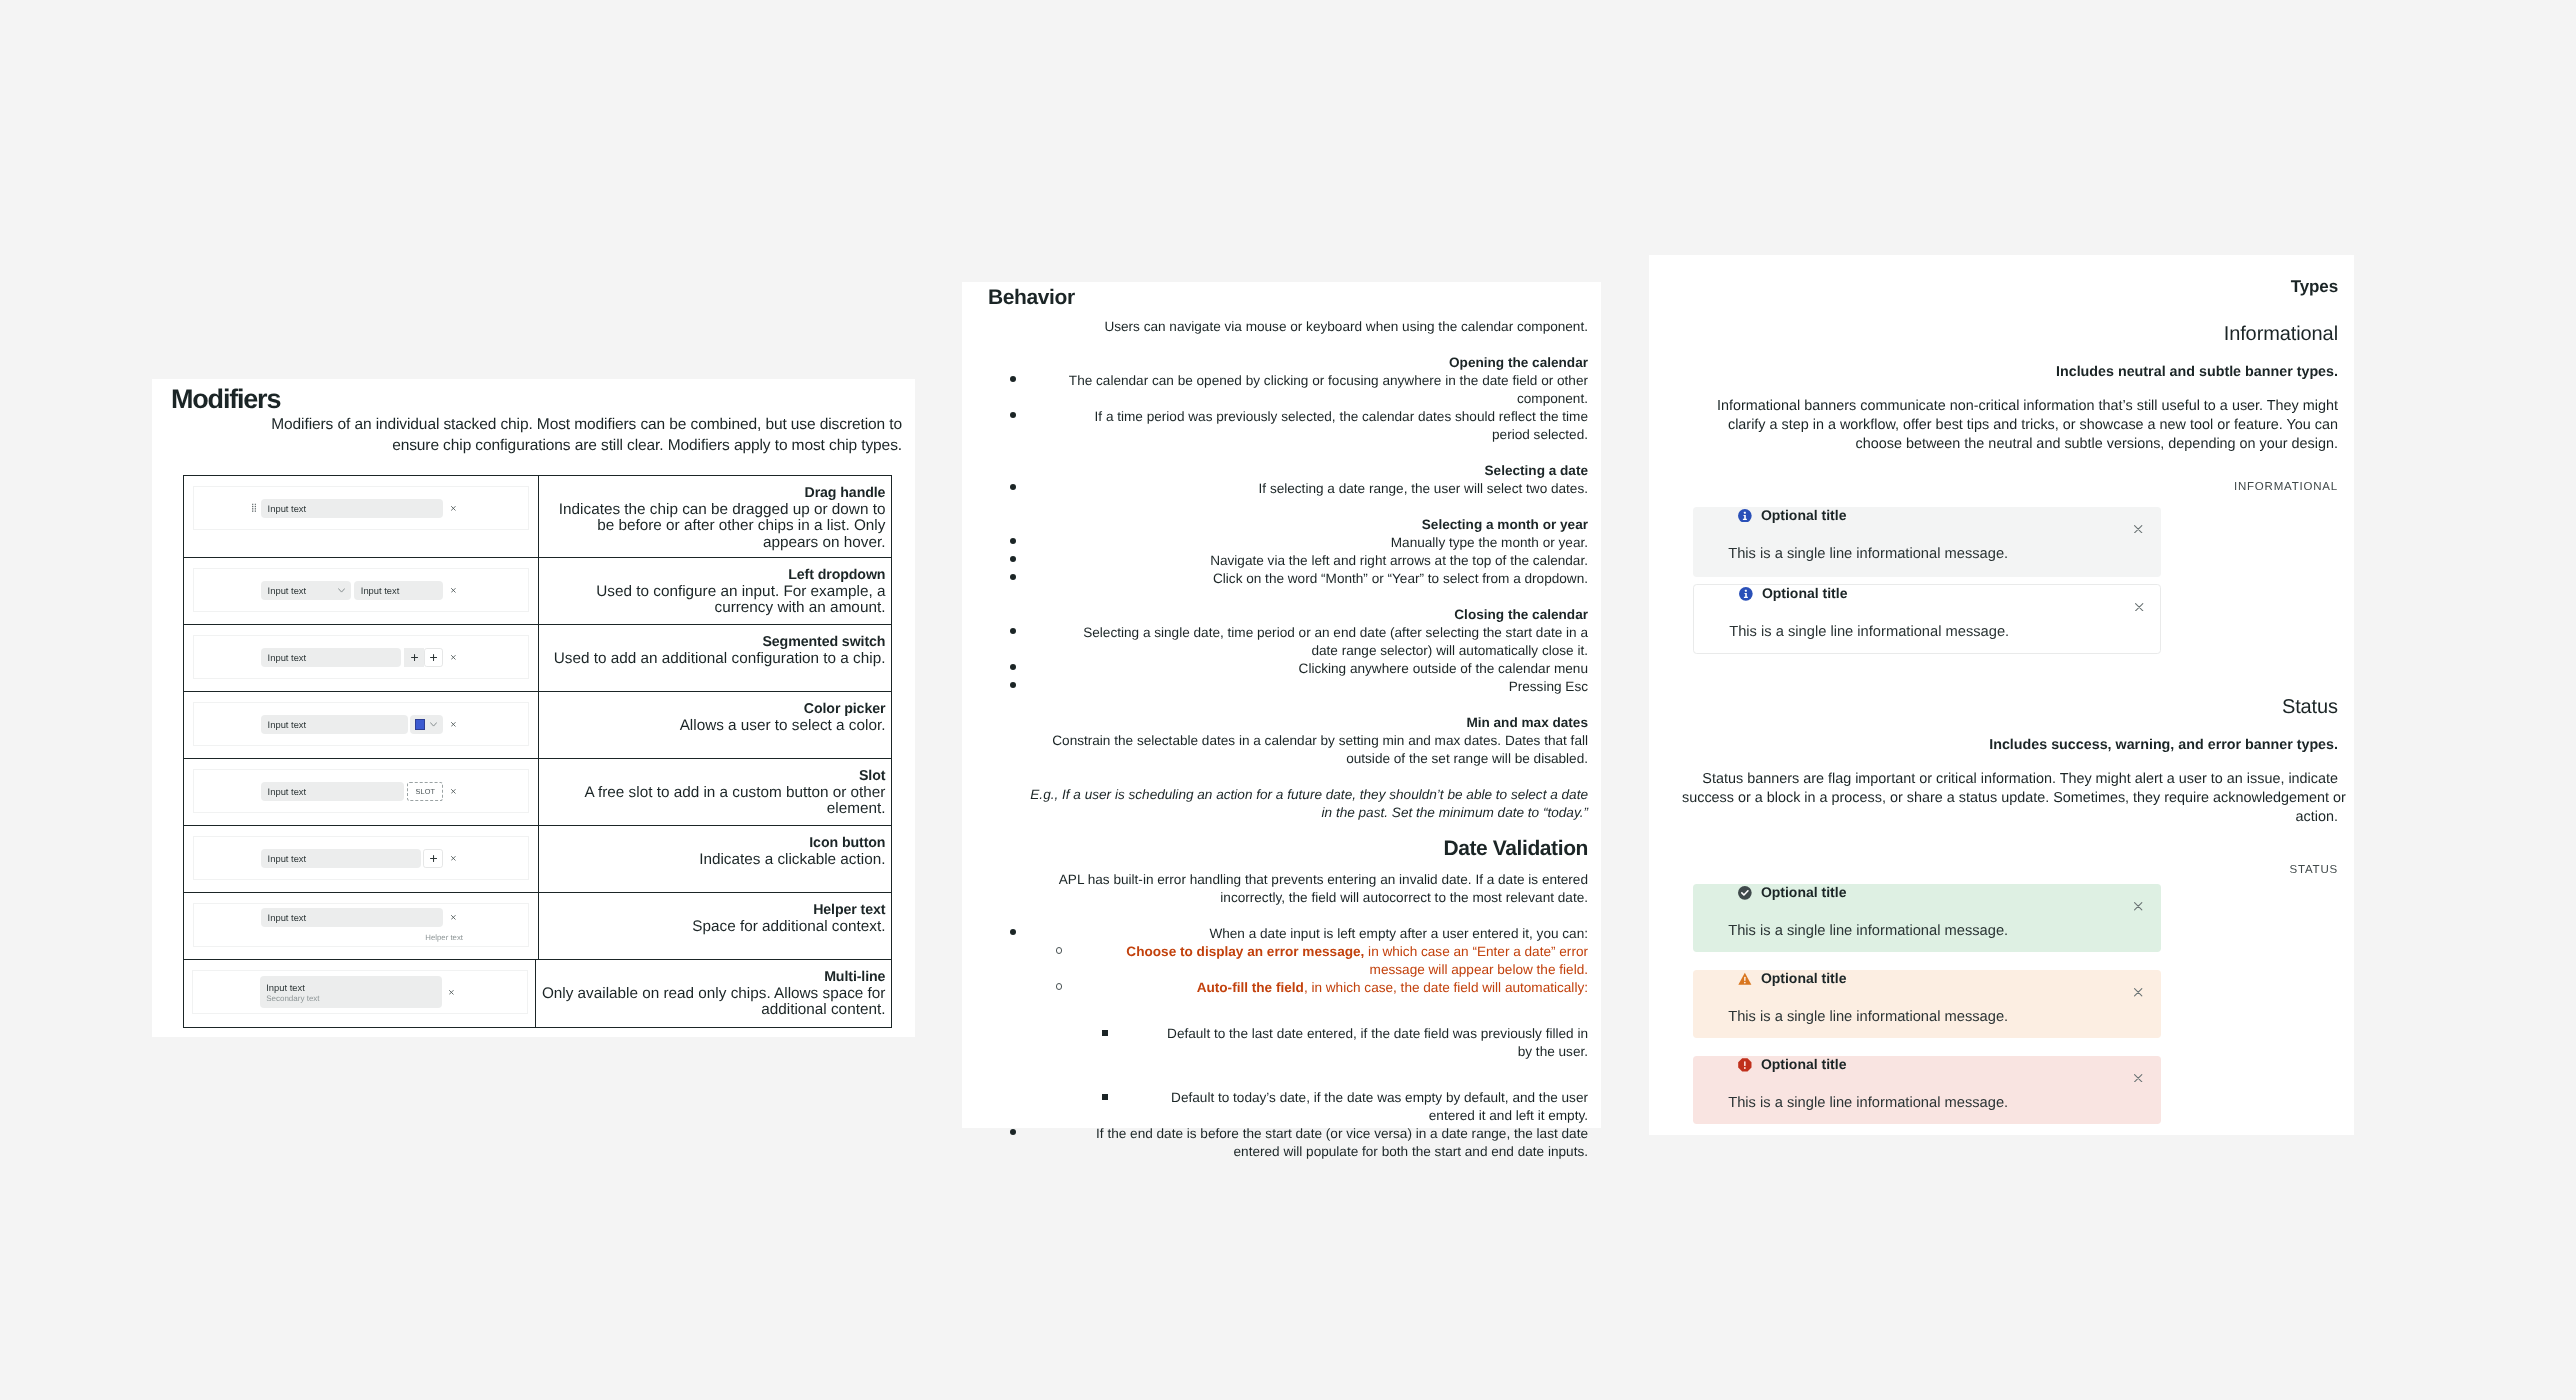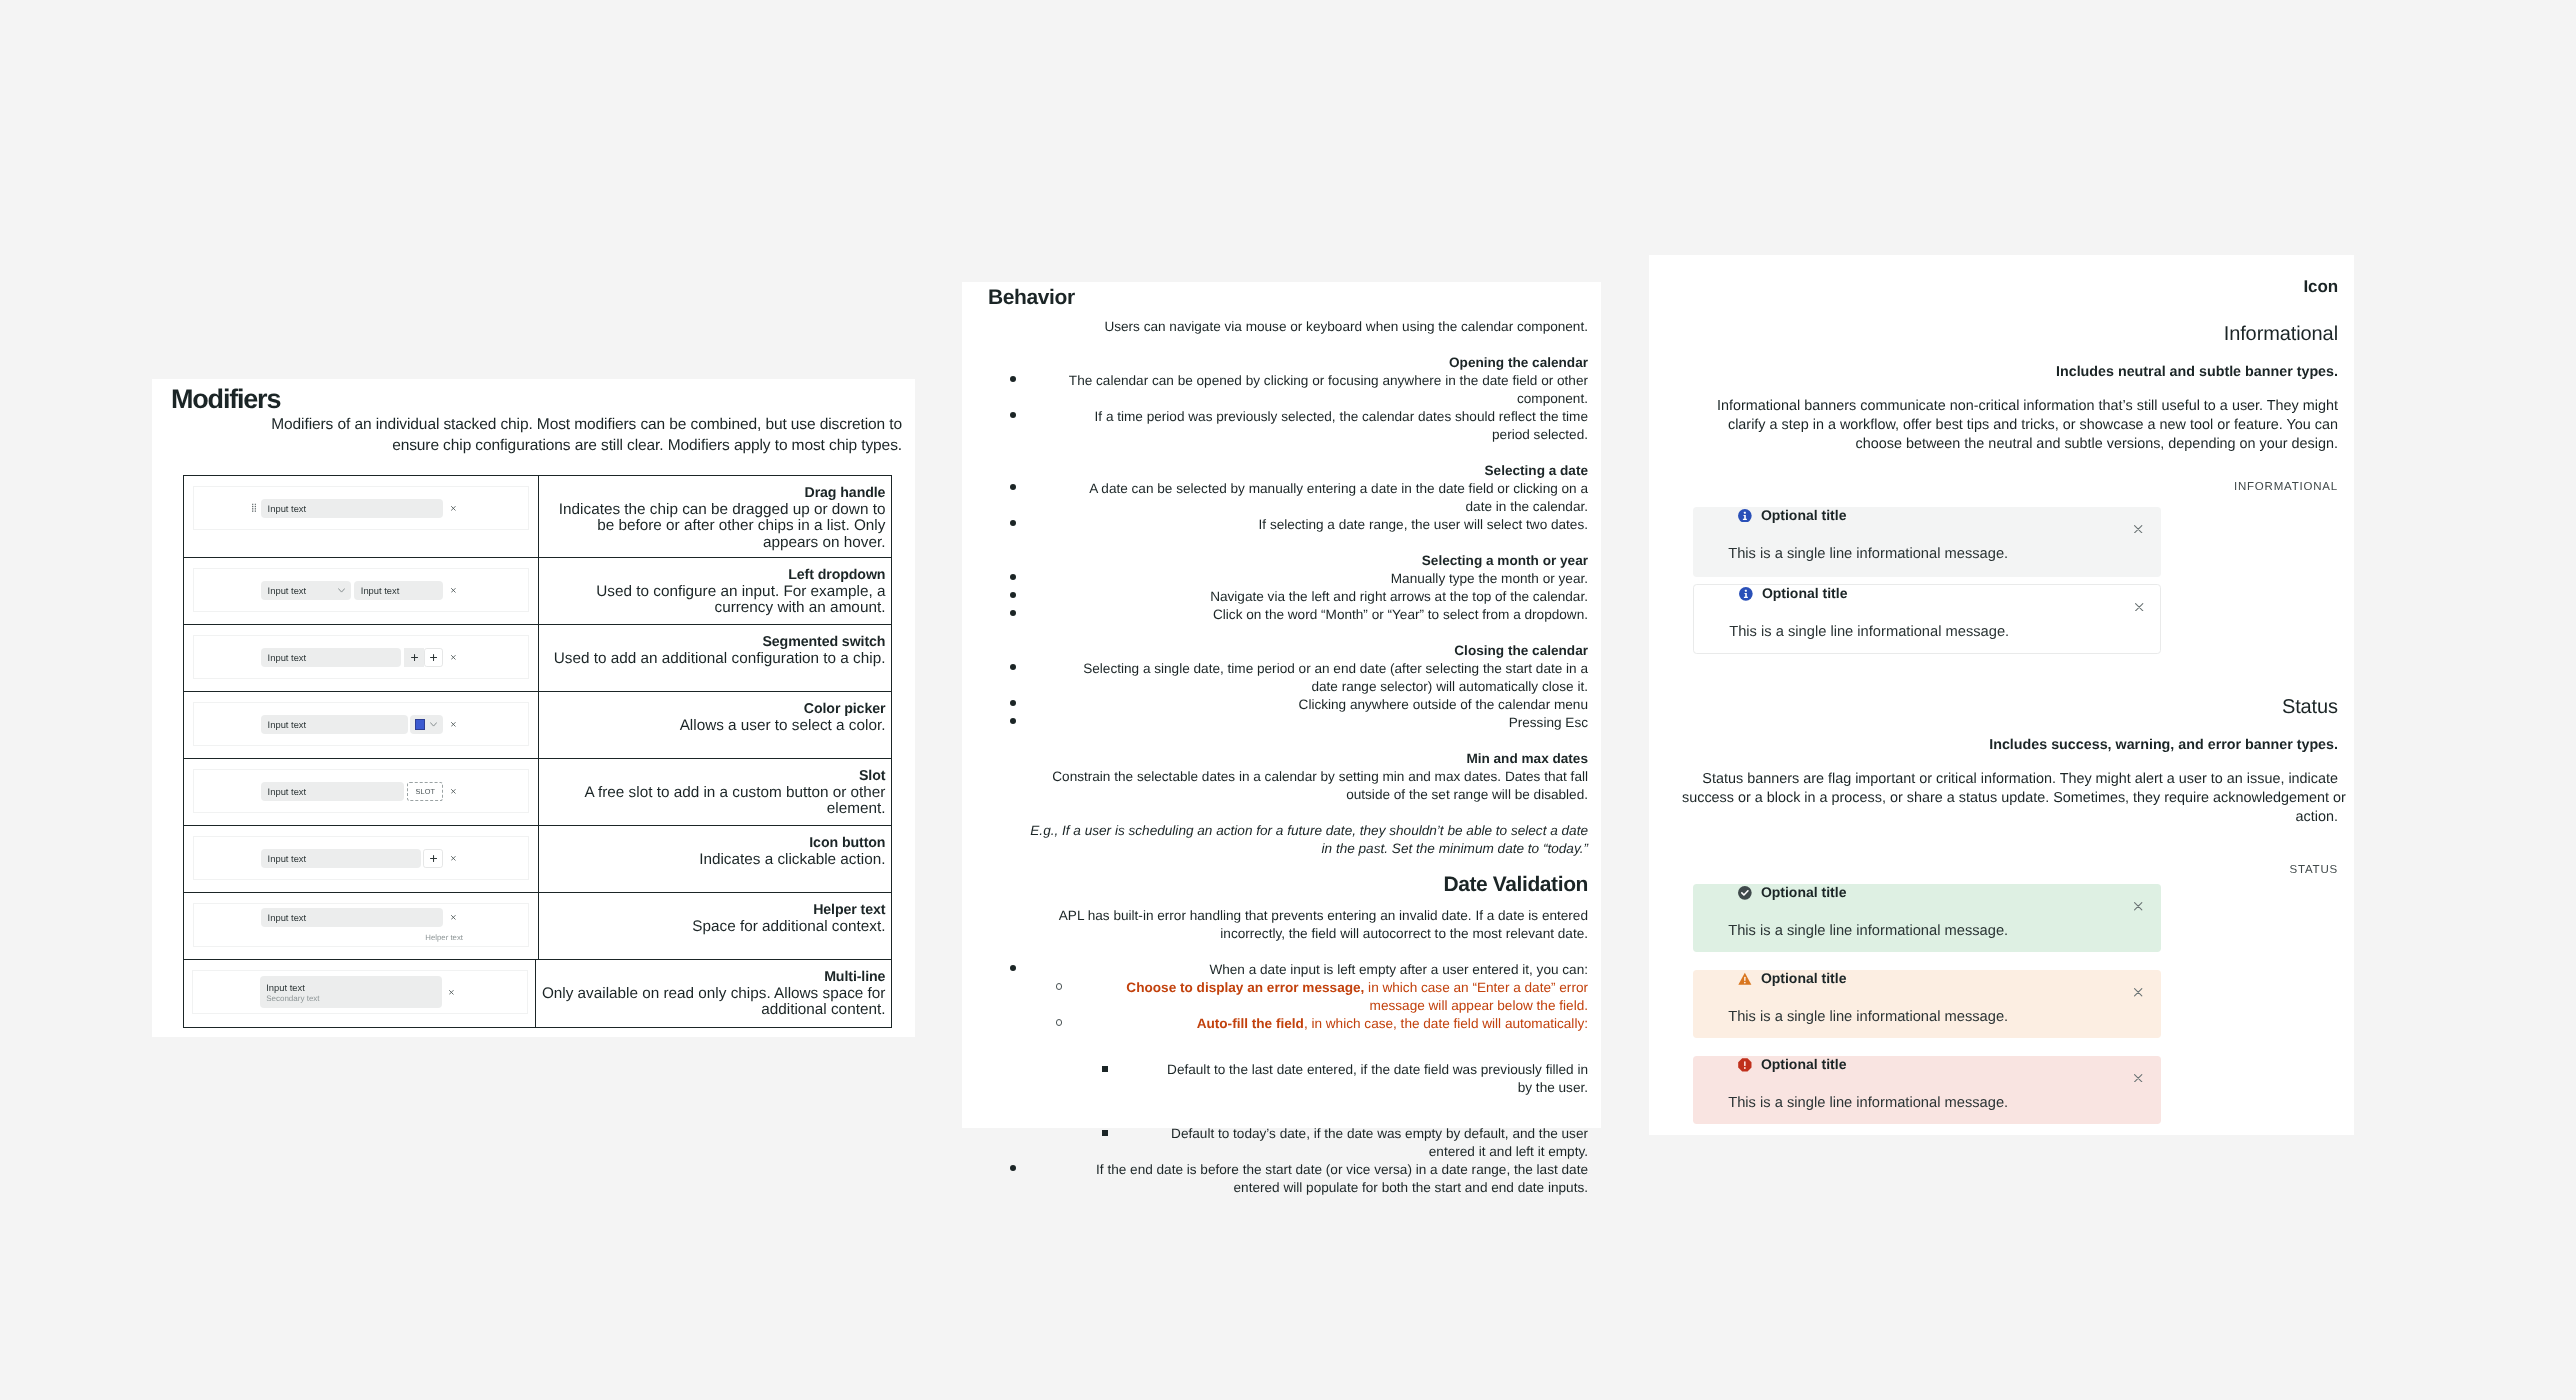--- a/index.html
+++ b/index.html
@@ -316,21 +316,20 @@
     <div class="bh">
       <h2 class="first">Behavior</h2>
       <div class="h2sp"></div>
       <p>Users can navigate via mouse or keyboard when using the calendar component.</p>
       <div class="sp"></div>
       <h5>Opening the calendar</h5>
       <div class="bul"><span class="dot"></span><span>The calendar can be opened by clicking or focusing anywhere in the date field or other<br>component.</span></div>
       <div class="bul"><span class="dot"></span><span>If a time period was previously selected, the calendar dates should reflect the time<br>period selected.</span></div>
       <div class="sp"></div>
       <h5>Selecting a date</h5>
-      <div class="bul"><span class="dot"></span><span>A date can be selected by manually entering a date in the date field or clicking on a<br>date in the calendar.</span></div>
       <div class="bul"><span class="dot"></span><span>If selecting a date range, the user will select two dates.</span></div>
       <div class="sp"></div>
       <h5>Selecting a month or year</h5>
       <div class="bul"><span class="dot"></span><span>Manually type the month or year.</span></div>
       <div class="bul"><span class="dot"></span><span>Navigate via the left and right arrows at the top of the calendar.</span></div>
       <div class="bul"><span class="dot"></span><span>Click on the word “Month” or “Year” to select from a dropdown.</span></div>
       <div class="sp"></div>
       <h5>Closing the calendar</h5>
       <div class="bul"><span class="dot"></span><span>Selecting a single date, time period or an end date (after selecting the start date in a<br>date range selector) will automatically close it.</span></div>
       <div class="bul"><span class="dot"></span><span>Clicking anywhere outside of the calendar menu</span></div>
@@ -348,21 +347,21 @@
       <div class="bul2"><span class="dot"></span><span><b>Choose to display an error message,</b><span> in which case an “Enter a date” error</span><br><span>message will appear below the field.</span></span></div>
       <div class="bul2"><span class="dot"></span><span><b>Auto-fill the field</b><span>, in which case, the date field will automatically:</span></span></div>
       <div class="bul3"><span class="dot"></span><span>Default to the last date entered, if the date field was previously filled in<br>by the user.</span></div>
       <div class="bul3"><span class="dot"></span><span>Default to today’s date, if the date was empty by default, and the user<br>entered it and left it empty.</span></div>
       <div class="bul"><span class="dot"></span><span>If the end date is before the start date (or vice versa) in a date range, the last date<br>entered will populate for both the start and end date inputs.</span></div>
     </div>
   </div>
 
   <div class="panel" id="panel-types">
     <div class="ty">
-      <h3 class="first">Icon</h3>
+      <h3 class="first">Types</h3>
       <div class="sp"></div>
       <h2>Informational</h2>
       <div class="sp"></div>
       <h3>Includes neutral and subtle banner types.</h3>
       <div class="spP"></div>
       <p>Informational banners communicate non-critical information that’s still useful to a user. They might<br>clarify a step in a workflow, offer best tips and tricks, or showcase a new tool or feature. You can<br>choose between the neutral and subtle versions, depending on your design.</p>
       <div class="spL"></div>
       <div class="lbl">INFORMATIONAL</div>
       <div class="sp2"></div>
       <div class="banner neutral" style="background:#f3f4f4;height:70px;">

